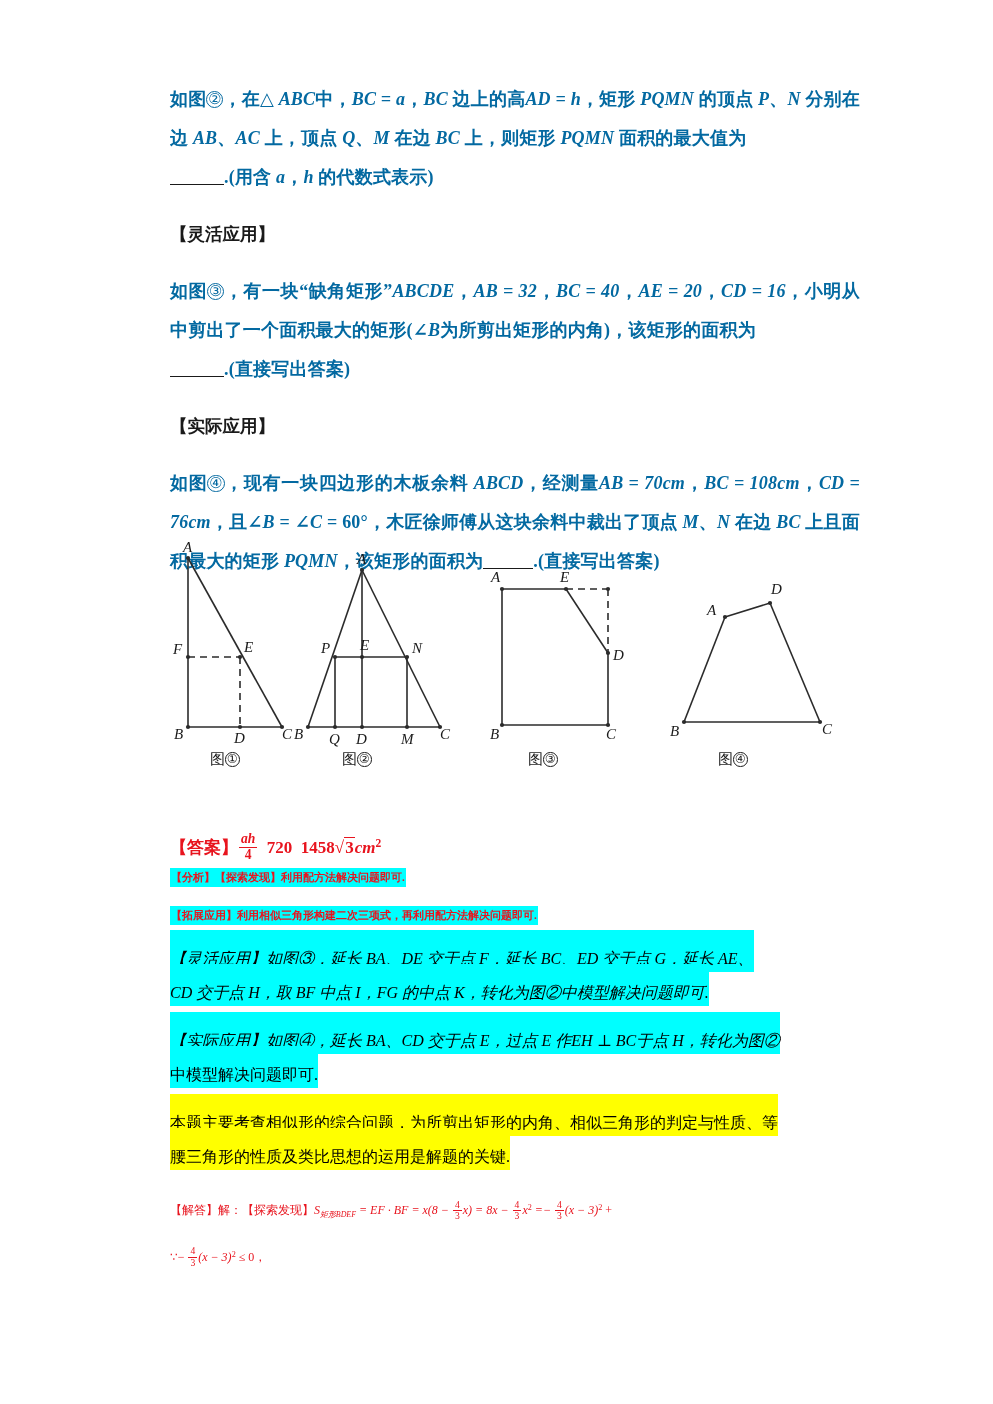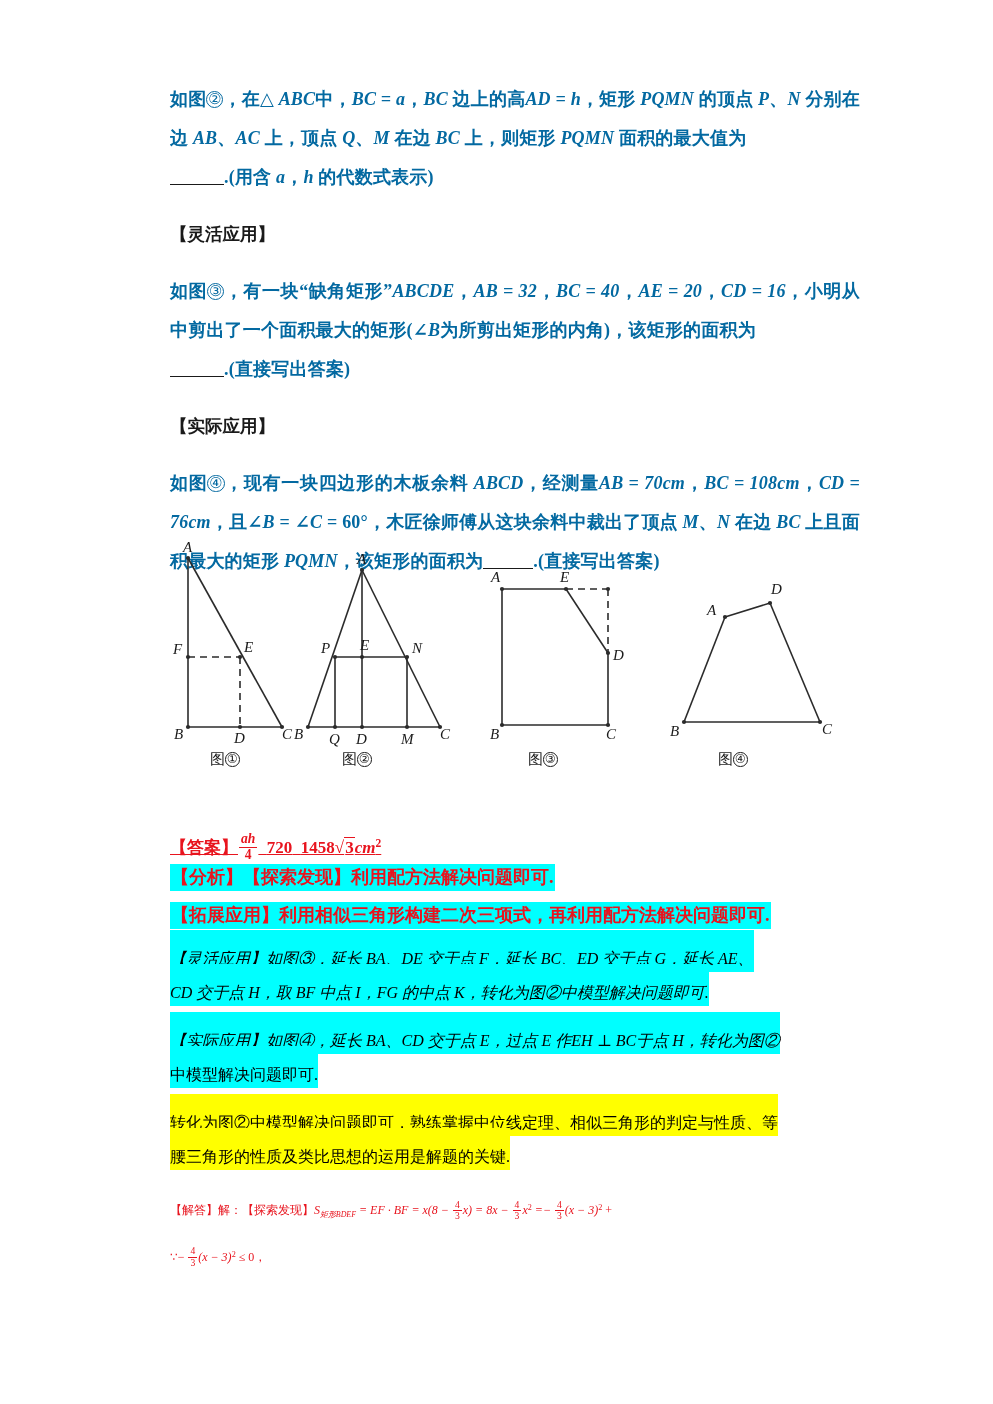--- a/index.html
+++ b/index.html
@@ -82,26 +82,25 @@
     left: 170px;
     top: 826px;
     width: 690px;
   }
   .ans-line {
     color: #e8141e;
     font-weight: 700;
     font-size: 17px;
     line-height: 36px;
     white-space: nowrap;
-    text-decoration: underline;
   }
   .hl-line {
     color: #e8141e;
     font-weight: 700;
-    font-size: 18px;
+    font-size: 11px;
     line-height: 22px;
     margin: 0 0 16px 0;
     display: block;
   }
   .hl-line > span.hl {
     background: #00ffff;
     padding: 3px 1px 4px 1px;
     box-decoration-break: clone;
     -webkit-box-decoration-break: clone;
   }
@@ -307,21 +306,21 @@
       <span class="row"><span class="hl it">【灵活应用】如图③，延长 BA、DE 交于点 F，延长 BC、ED 交于点 G，延长 AE、</span></span>
       <span class="row"><span class="hl it">CD 交于点 H，取 BF 中点 I，FG 的中点 K，转化为图②中模型解决问题即可.</span></span>
     </div>
 
     <div class="hl-wrap">
       <span class="row"><span class="hl it">【实际应用】如图④，延长 BA、CD 交于点 E，过点 E 作EH ⊥ BC于点 H，转化为图②</span></span>
       <span class="row"><span class="hl">中模型解决问题即可.</span></span>
     </div>
 
     <div class="hl-wrap yellow">
-      <span class="row"><span class="hl">转化为图②中模型解决问题即可，熟练掌握中位线定理、相似三角形的判定与性质、等</span></span>
+      <span class="row"><span class="hl">本题主要考查相似形的综合问题，为所剪出矩形的内角、相似三角形的判定与性质、等</span></span>
       <span class="row"><span class="hl">腰三角形的性质及类比思想的运用是解题的关键.</span></span>
     </div>
 
     <div class="solve">
       <div><span>【解答】解：【探索发现】</span><span class="it">S</span><span class="sub it">矩形BDEF</span><span class="it"> = EF · BF = x(8 − </span><span class="frac"><span class="num">4</span><span class="den">3</span></span><span class="it">x) = 8x − </span><span class="frac"><span class="num">4</span><span class="den">3</span></span><span class="it">x</span><span class="sup">2</span><span class="it"> =− </span><span class="frac"><span class="num">4</span><span class="den">3</span></span><span class="it">(x − 3)</span><span class="sup">2</span><span> +</span></div>
       <div><span>∵− </span><span class="frac"><span class="num">4</span><span class="den">3</span></span><span class="it">(x − 3)</span><span class="sup">2</span><span> ≤ 0，</span></div>
     </div>
   </div>
 
 </div>

